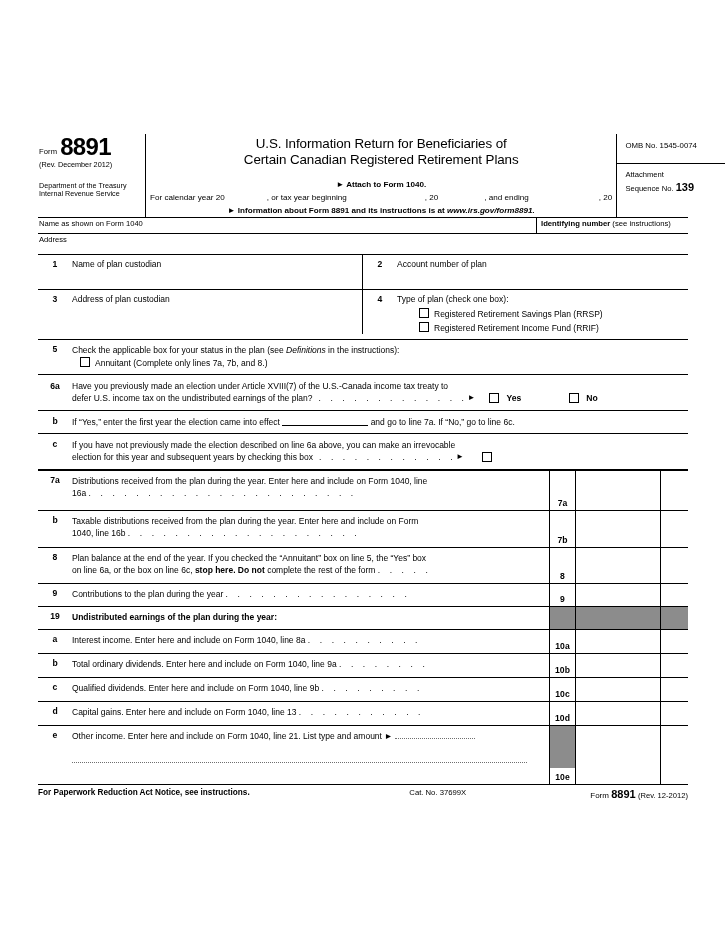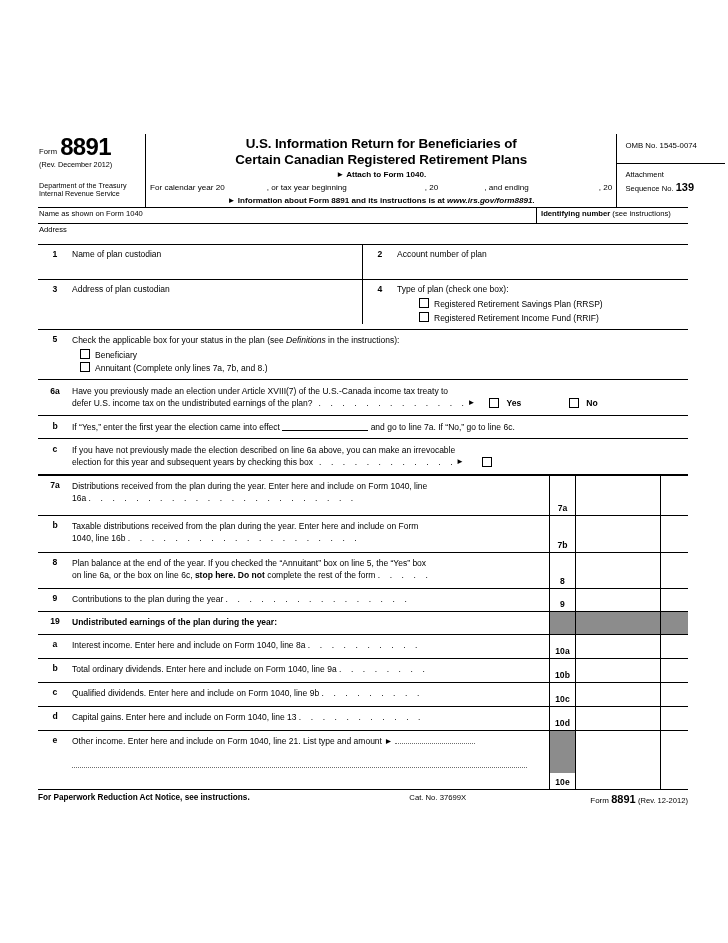--- a/index.html
+++ b/index.html
@@ -35,24 +35,24 @@
   .dept{font-size:7.2px;line-height:1.22;margin-top:12px;}
 
   .hdr-mid{
     flex:1 1 auto;
     border-right:1.6px solid #000;
     box-sizing:border-box;
     padding:2px 4px 0 4px;
     display:flex;flex-direction:column;
   }
   .title1{
-    text-align:center;font-weight:bold;font-size:13.4px;
+    text-align:center;font-weight:normal;font-size:13.4px;
     line-height:1.18;letter-spacing:-.1px;
   }
-  .attach{text-align:center;font-size:8.1px;font-weight:bold;margin-top:2px;}
+  .attach{text-align:center;font-size:8.1px;font-weight:bold;margin-top:12px;}
   .calrow{
     display:flex;align-items:flex-end;
     font-size:8.1px;margin-top:4px;white-space:nowrap;
   }
   .calrow .s1{}
   .calrow .s2{margin-left:42px;}
   .calrow .s3{margin-left:78px;}
   .calrow .s4{margin-left:46px;}
   .calrow .s5{margin-left:70px;}
   .instr{
@@ -263,23 +263,20 @@
           </div>
         </div>
       </div>
     </div>
 
     <div class="srow thick" style="padding-bottom:5px;">
       <div class="num">5</div>
       <div class="body">
         <div>
           <span>Check the applicable box for your status in the plan (see </span><i>Definitions</i><span> in the instructions):</span>
-        </div>
-        <div class="cbline" style="padding-left:8px;">
-          <span class="cb"></span><span>Beneficiary</span>
         </div>
         <div class="cbline" style="padding-left:8px;margin-top:1.5px;">
           <span class="cb"></span><span>Annuitant (Complete only lines 7a, 7b, and 8.)</span>
         </div>
       </div>
     </div>
 
     <div class="srow" style="padding-top:5px;padding-bottom:5px;">
       <div class="num">6a</div>
       <div class="body">

